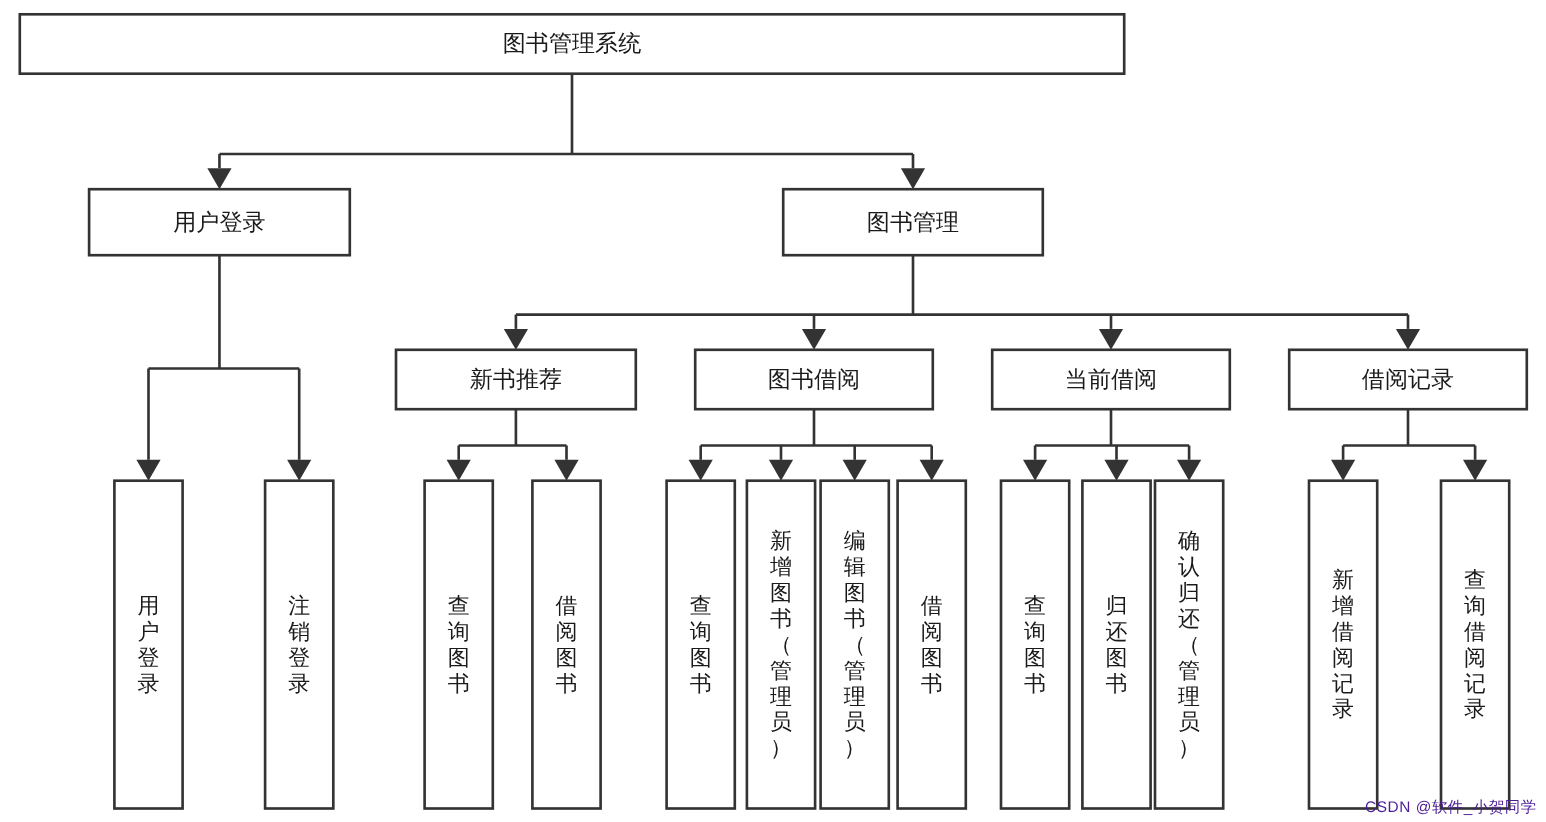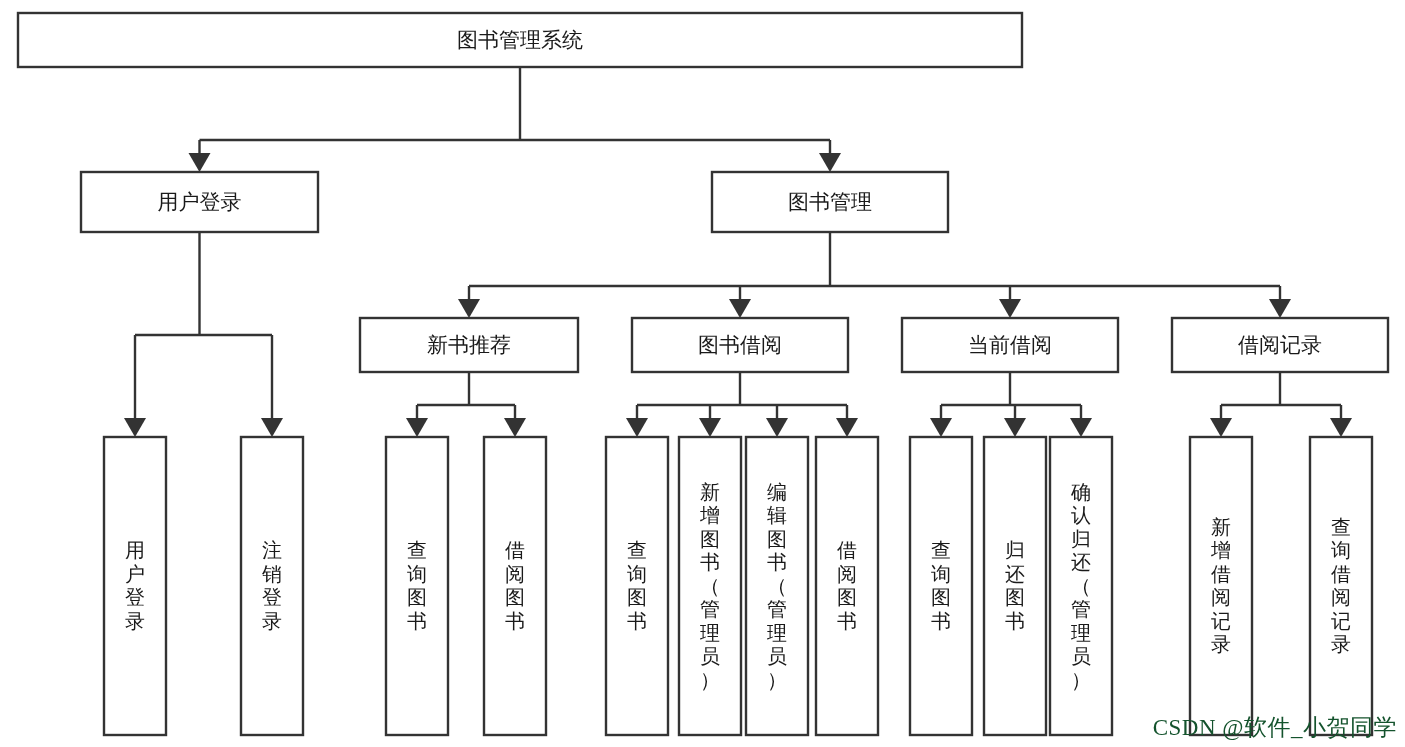--- a/index.html
+++ b/index.html
@@ -52,23 +52,23 @@
     stroke-linecap: butt;
   }
   .arrow-head {
     fill: #333333;
     stroke: none;
   }
   .watermark {
     position: absolute;
     right: 8px;
     bottom: 4px;
-    font-family: Liberation Serif, serif;
-    font-size: 23px;
-    color: #14532d;
+    font-family: Liberation Sans, sans-serif;
+    font-size: 14px;
+    color: #4c1d95;
     white-space: nowrap;
     letter-spacing: 0.5px;
   }
 </style>
 </head>
 <body>
 
 <div id="diagram-root">
   <svg id="tree-svg" viewBox="0 0 1405 747">
     <g id="connector-layer">

